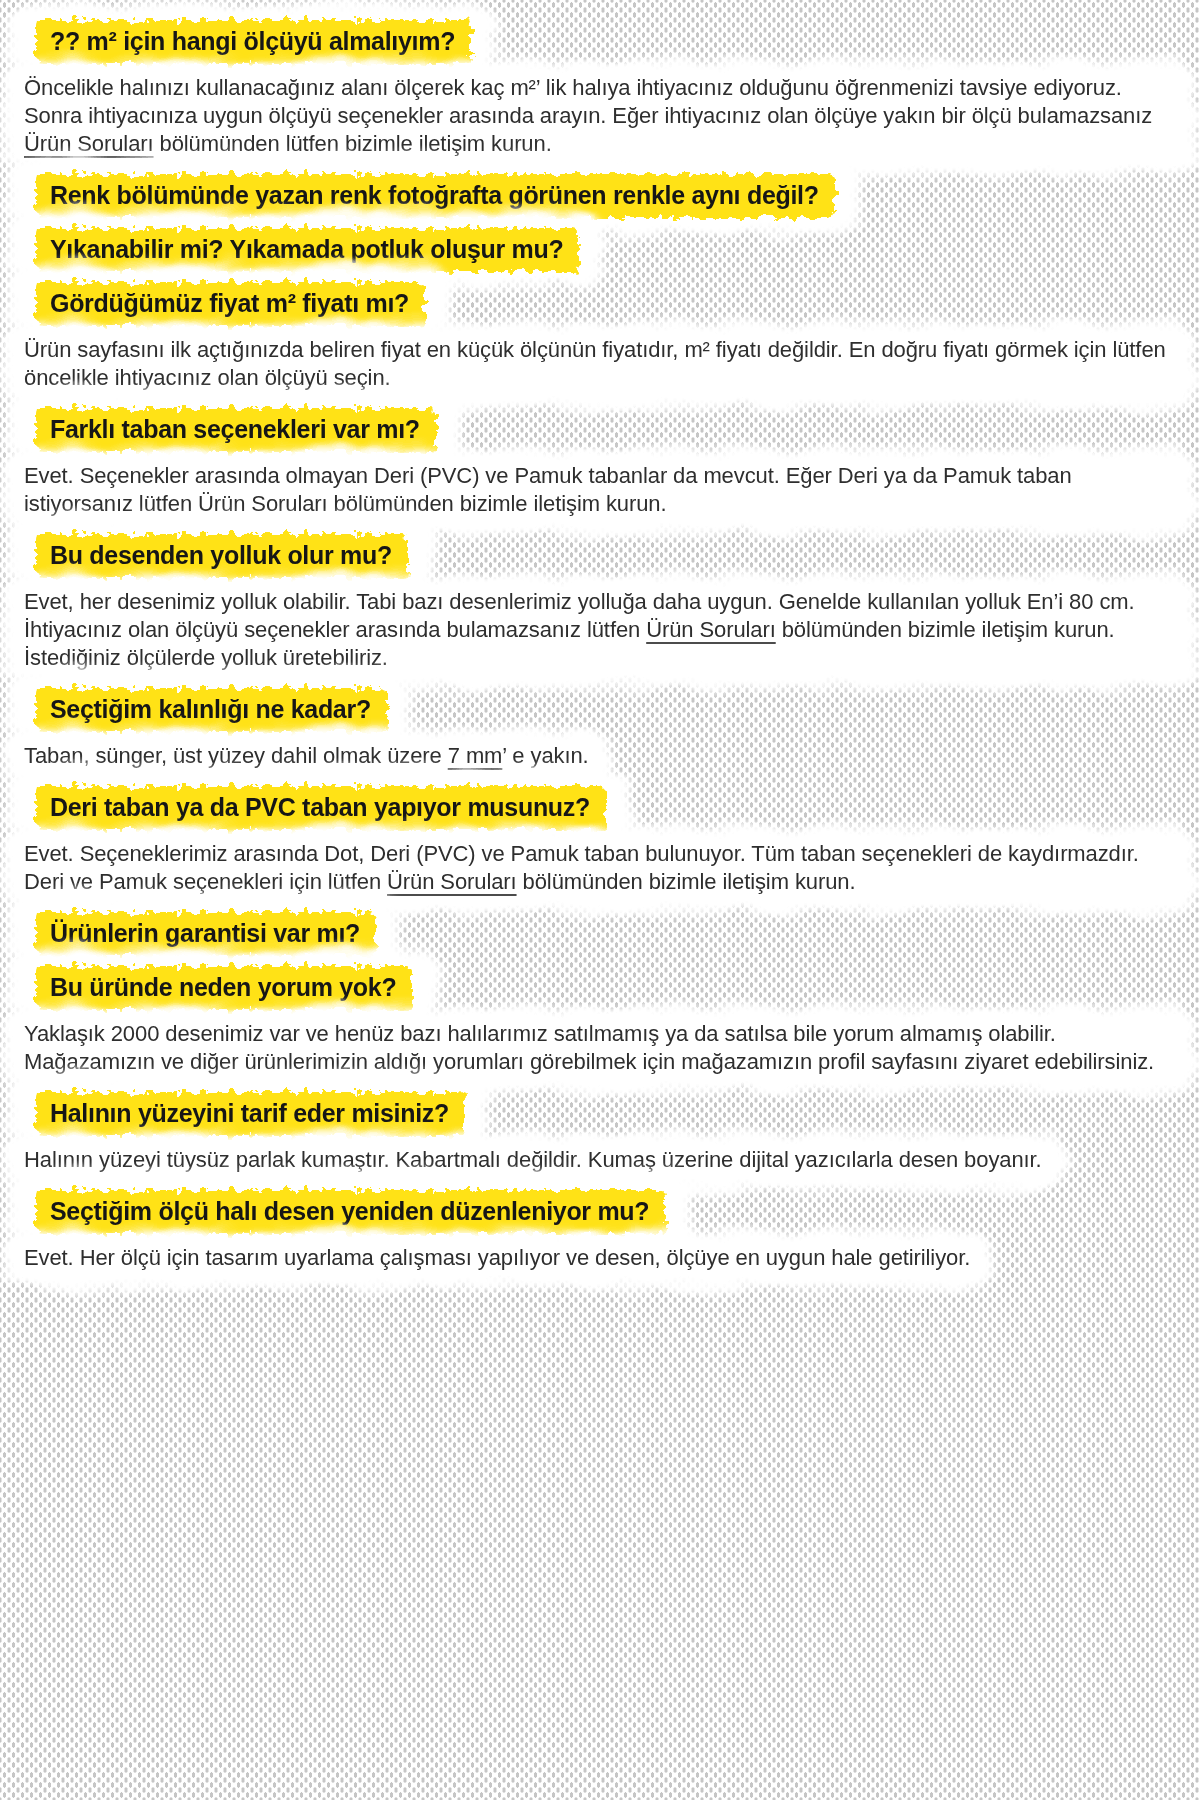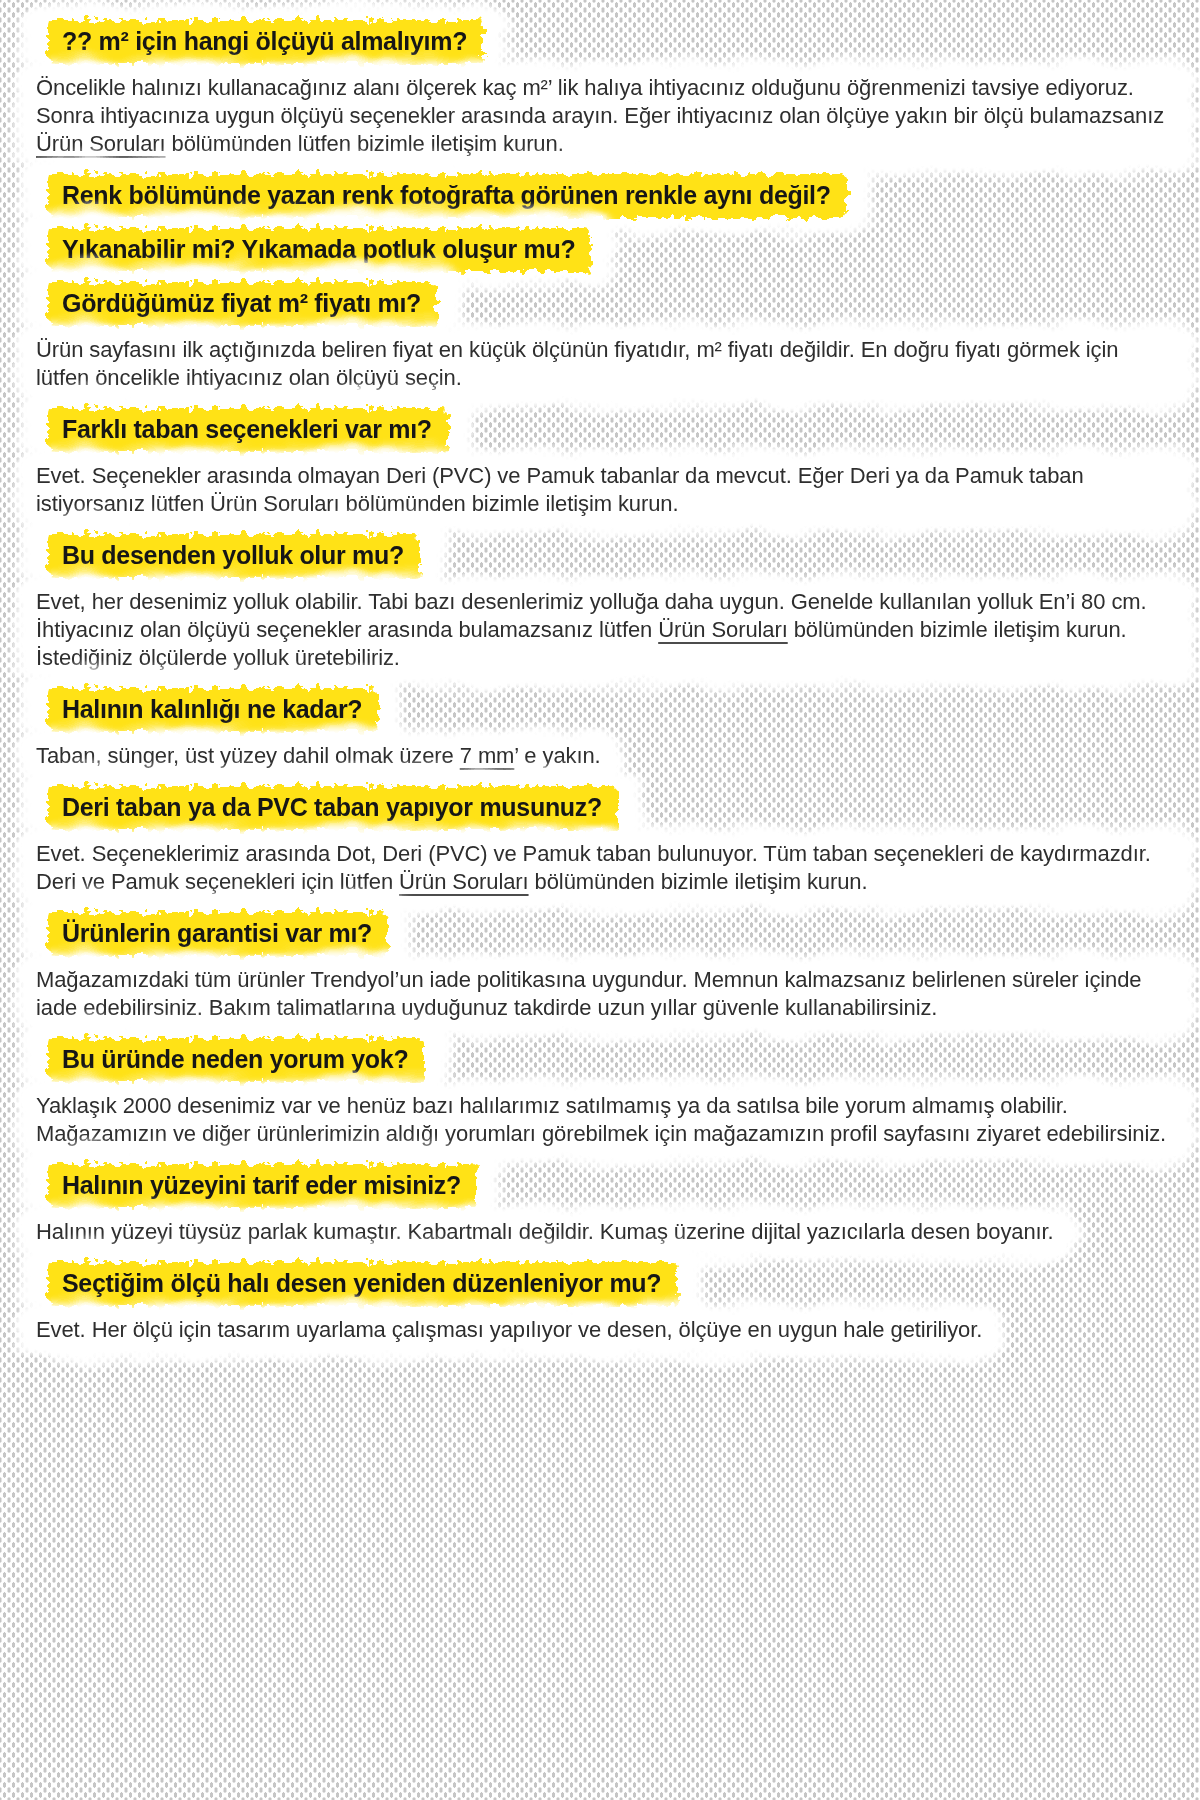--- a/index.html
+++ b/index.html
@@ -17,21 +17,21 @@
     
     background-image:
       radial-gradient(2px 2.9px at 4.5px 5px, var(--dot-color) 97%, rgba(0,0,0,0) 100%),
       radial-gradient(2px 2.9px at 4.5px 5px, var(--dot-color) 97%, rgba(0,0,0,0) 100%);
     background-size:9px 10px, 9px 10px;
     background-position:0 0, 4.5px 5px;
     font-family:"Liberation Sans","DejaVu Sans",sans-serif;
   }
   .page{
     width:1200px;height:1800px;
-    padding:20px 26px 0 36px;
+    padding:20px 26px 0 24px;
     overflow:hidden;
   }
   .qa{margin:0;}
   
   .q-row{
     position:relative;z-index:0;
     width:fit-content;
     margin:0 0 12px 14px;
     padding:6px 12px;
   }
@@ -132,37 +132,36 @@
 
   <section class="qa">
     <div class="q-row">
       <h2 class="q-text">Bu desenden yolluk olur mu?</h2>
     </div>
     <p class="answer"><span>Evet, her desenimiz yolluk olabilir. Tabi bazı desenlerimiz yolluğa daha uygun. Genelde kullanılan yolluk En’i 80 cm. İhtiyacınız olan ölçüyü seçenekler arasında bulamazsanız lütfen </span><span class="u">Ürün Soruları</span><span> bölümünden bizimle iletişim kurun. İstediğiniz ölçülerde yolluk üretebiliriz.</span></p>
   </section>
 
   <section class="qa">
     <div class="q-row">
-      <h2 class="q-text">Halının kalınlığı ne kadar?</h2>
+      <h2 class="q-text">Seçtiğim kalınlığı ne kadar?</h2>
     </div>
     <p class="answer"><span>Taban, sünger, üst yüzey dahil olmak üzere </span><span class="u">7 mm</span><span>’ e yakın.</span></p>
   </section>
 
   <section class="qa">
     <div class="q-row">
       <h2 class="q-text">Deri taban ya da PVC taban yapıyor musunuz?</h2>
     </div>
     <p class="answer"><span>Evet. Seçeneklerimiz arasında Dot, Deri (PVC) ve Pamuk taban bulunuyor. Tüm taban seçenekleri de kaydırmazdır. Deri ve Pamuk seçenekleri için lütfen </span><span class="u">Ürün Soruları</span><span> bölümünden bizimle iletişim kurun.</span></p>
   </section>
 
   <section class="qa">
     <div class="q-row">
       <h2 class="q-text">Ürünlerin garantisi var mı?</h2>
     </div>
-    <p class="answer"><span>Mağazamızdaki tüm ürünler Trendyol’un iade politikasına uygundur. Memnun kalmazsanız belirlenen süreler içinde iade edebilirsiniz. Bakım talimatlarına uyduğunuz takdirde uzun yıllar güvenle kullanabilirsiniz.</span></p>
   </section>
 
   <section class="qa">
     <div class="q-row">
       <h2 class="q-text">Bu üründe neden yorum yok?</h2>
     </div>
     <p class="answer"><span>Yaklaşık 2000 desenimiz var ve henüz bazı halılarımız satılmamış ya da satılsa bile yorum almamış olabilir. Mağazamızın ve diğer ürünlerimizin aldığı yorumları görebilmek için mağazamızın profil sayfasını ziyaret edebilirsiniz.</span></p>
   </section>
 
   <section class="qa">

